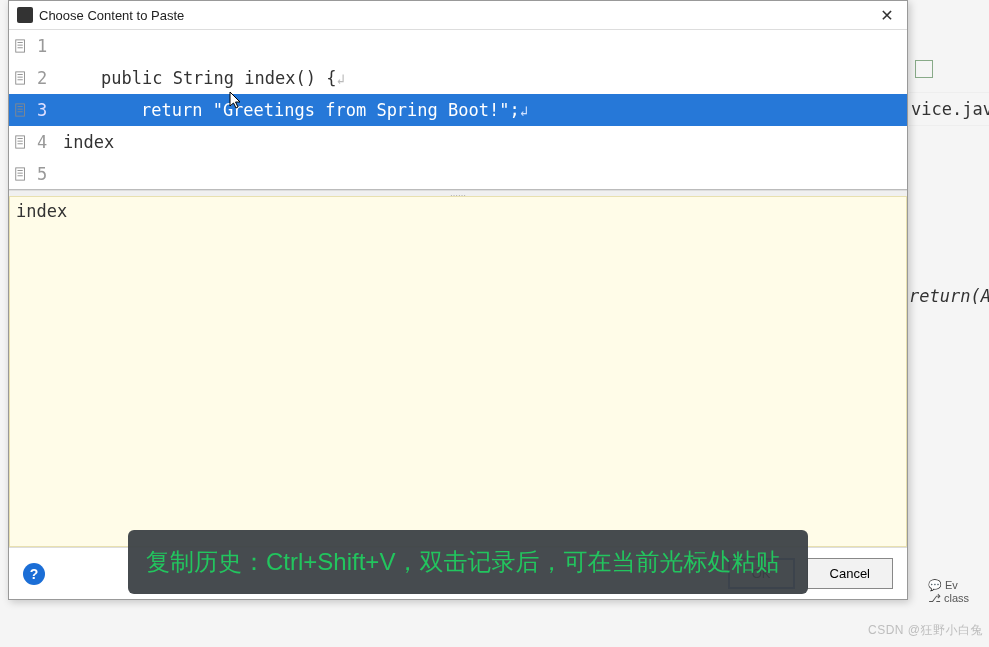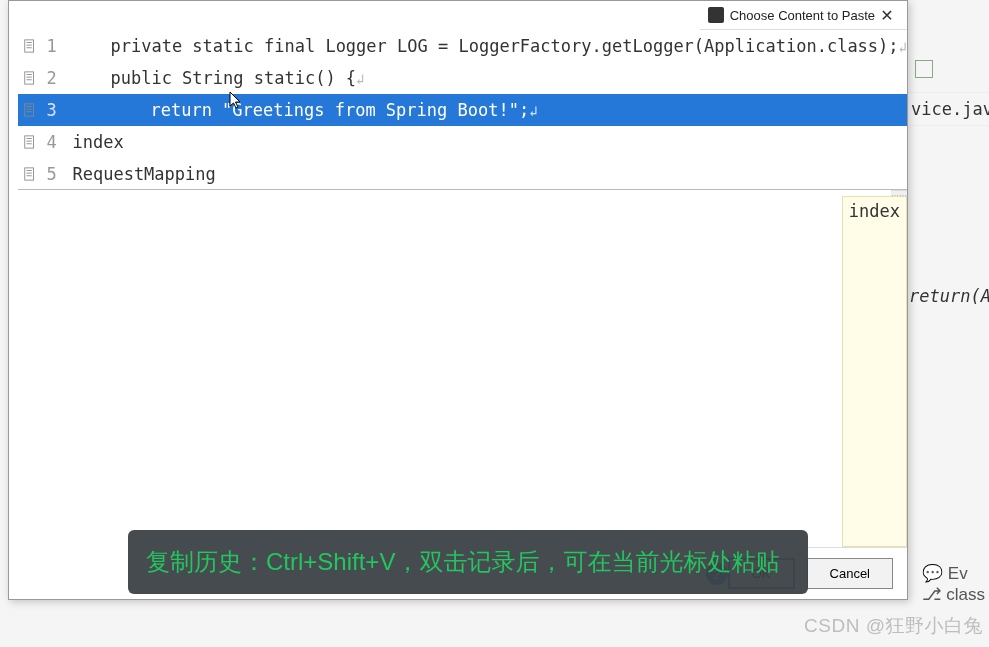--- a/index.html
+++ b/index.html
@@ -16,21 +16,20 @@
       position: absolute;
       left: 8px;
       top: 0;
       width: 900px;
       height: 600px;
       background: #fff;
       border: 1px solid #999;
       box-shadow: 2px 2px 8px rgba(0,0,0,0.2);
       display: flex;
       flex-direction: column;
-      align-items: flex-end;
     }
     .titlebar {
       display: flex;
       align-items: center;
       justify-content: space-between;
       padding: 4px 8px;
       border-bottom: 1px solid #ddd;
       background: #fff;
     }
     .titlebar-left { display: flex; align-items: center; gap: 6px; }
@@ -132,43 +131,43 @@
       width: 80px;
       font-size: 17px;
       color: #333;
       font-family: "Consolas", monospace;
     }
     .bg-item { padding: 6px 2px; border-bottom: 1px solid #eee; white-space: nowrap; }
     .bg-icon { width: 18px; height: 18px; border: 1px solid #8a8; display: inline-block; margin: 4px; }
     .bg-logger { font-style: italic; color: #333; }
     .bg-bottom {
       position: absolute;
-      right: 0; bottom: 38px;
-      font-size: 17px;
+      right: 16px; bottom: 38px;
+      font-size: 11px;
       color: #555;
       padding: 4px;
     }
     .tooltip-overlay {
       position: absolute;
       left: 128px;
       top: 530px;
       width: 680px;
       background: rgba(60,65,70,0.95);
       color: #22c55e;
       padding: 14px 18px;
       font-size: 24px;
       border-radius: 6px;
       line-height: 1.5;
       z-index: 100;
     }
     .watermark {
       position: absolute;
       right: 6px;
       bottom: 8px;
-      font-size: 19px;
+      font-size: 12px;
       color: rgba(160,160,160,0.65);
       z-index: 101;
       letter-spacing: 0.5px;
     }
     .cursor-ptr {
       position: absolute;
       left: 229px;
       top: 92px;
       width: 14px;
       height: 18px;
@@ -202,33 +201,32 @@
       <div class="row">
         <span class="row-icon">
           <svg viewBox="0 0 16 16">
             <rect x="2" y="1" width="10" height="14" fill="none" stroke="#888" stroke-width="1"></rect>
             <line x1="4" y1="4" x2="10" y2="4" stroke="#888"></line>
             <line x1="4" y1="7" x2="10" y2="7" stroke="#888"></line>
             <line x1="4" y1="10" x2="10" y2="10" stroke="#888"></line>
           </svg>
         </span>
         <span class="row-num">1</span>
-        <span class="row-text"><span class="indent1">private static final Logger LOG = LoggerFactory.getLogger(Application.class);</span><span class="trail">↲</span></span>
       </div>
       <div class="row">
         <span class="row-icon">
           <svg viewBox="0 0 16 16">
             <rect x="2" y="1" width="10" height="14" fill="none" stroke="#888" stroke-width="1"></rect>
             <line x1="4" y1="4" x2="10" y2="4" stroke="#888"></line>
             <line x1="4" y1="7" x2="10" y2="7" stroke="#888"></line>
             <line x1="4" y1="10" x2="10" y2="10" stroke="#888"></line>
           </svg>
         </span>
         <span class="row-num">2</span>
-        <span class="row-text"><span class="indent1">public String static() {</span><span class="trail">↲</span></span>
+        <span class="row-text"><span class="indent1">public String index() {</span><span class="trail">↲</span></span>
       </div>
       <div class="row selected">
         <span class="row-icon">
           <svg viewBox="0 0 16 16">
             <rect x="2" y="1" width="10" height="14" fill="none" stroke="#888" stroke-width="1"></rect>
             <line x1="4" y1="4" x2="10" y2="4" stroke="#888"></line>
             <line x1="4" y1="7" x2="10" y2="7" stroke="#888"></line>
             <line x1="4" y1="10" x2="10" y2="10" stroke="#888"></line>
           </svg>
         </span>
@@ -250,21 +248,20 @@
       <div class="row">
         <span class="row-icon">
           <svg viewBox="0 0 16 16">
             <rect x="2" y="1" width="10" height="14" fill="none" stroke="#888" stroke-width="1"></rect>
             <line x1="4" y1="4" x2="10" y2="4" stroke="#888"></line>
             <line x1="4" y1="7" x2="10" y2="7" stroke="#888"></line>
             <line x1="4" y1="10" x2="10" y2="10" stroke="#888"></line>
           </svg>
         </span>
         <span class="row-num">5</span>
-        <span class="row-text"><span>RequestMapping</span></span>
       </div>
     </div>
   <div class="resizer">⋯⋯</div>
   <div class="preview">index</div>
 
   <div class="footer">
     <div class="help-icon">?</div>
     <div class="footer-buttons">
       <button class="btn primary">OK</button>
       <button class="btn">Cancel</button>

